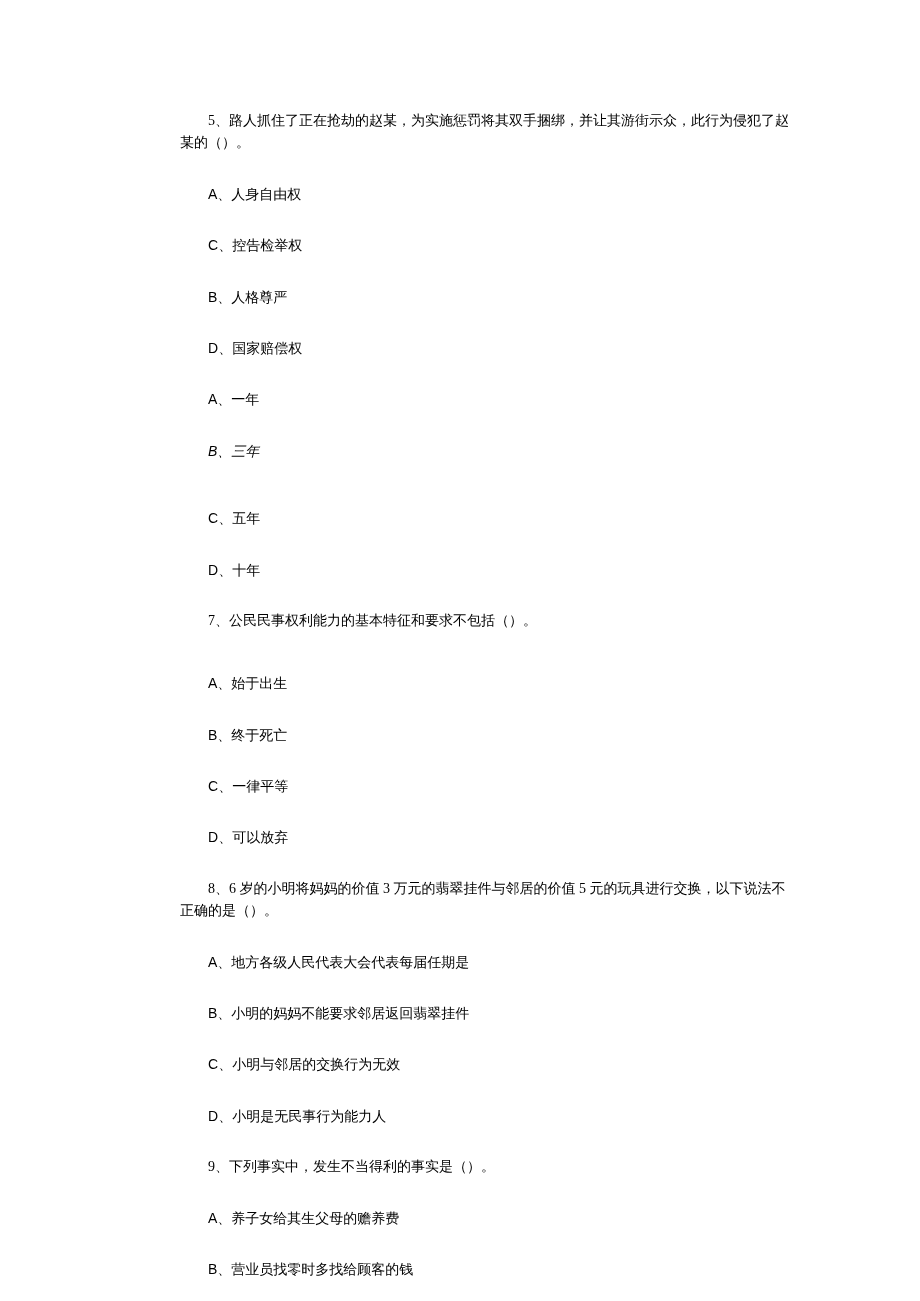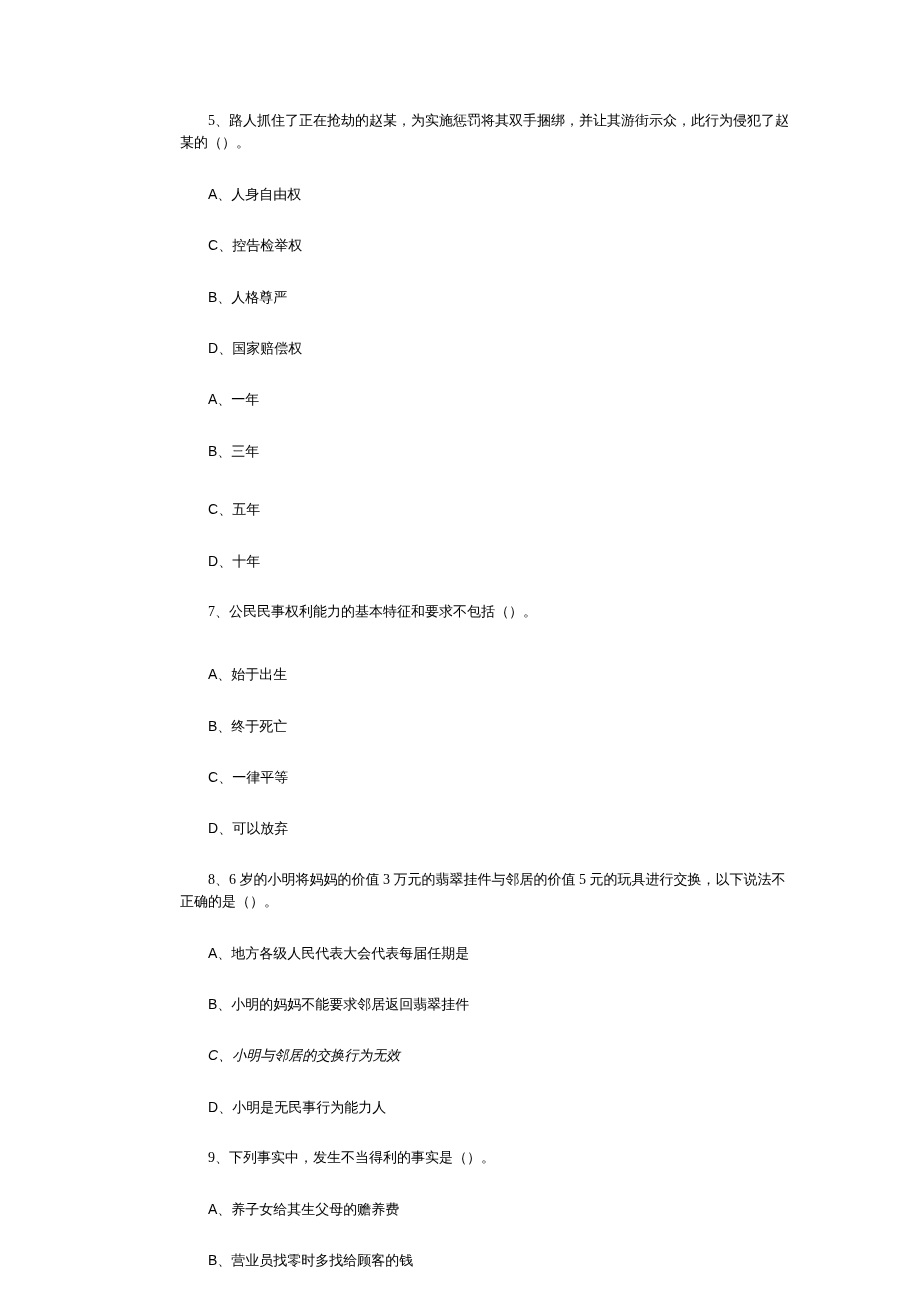--- a/index.html
+++ b/index.html
@@ -24,29 +24,29 @@
 </head>
 <body>
 
 <div id="content">
     <p style="margin-bottom: 28px; text-indent: 2em;">5、路人抓住了正在抢劫的赵某，为实施惩罚将其双手捆绑，并让其游街示众，此行为侵犯了赵某的（）。</p>
     <p style="margin-bottom: 28px; text-indent: 2em;"><span class="letter">A</span><span>、</span><span>人身自由权</span></p>
     <p style="margin-bottom: 28px; text-indent: 2em;"><span class="letter">C</span><span>、</span><span>控告检举权</span></p>
     <p style="margin-bottom: 28px; text-indent: 2em;"><span class="letter">B</span><span>、</span><span>人格尊严</span></p>
     <p style="margin-bottom: 28px; text-indent: 2em;"><span class="letter">D</span><span>、</span><span>国家赔偿权</span></p>
     <p style="margin-bottom: 28px; text-indent: 2em;"><span class="letter">A</span><span>、</span><span>一年</span></p>
-    <p style="margin-bottom: 35px; text-indent: 2em;"><span class="letter">B</span><span>、</span><span>三年</span></p>
+    <p style="margin-bottom: 44px; text-indent: 2em; font-style: italic;"><span class="letter">B</span><span>、</span><span>三年</span></p>
     <p style="margin-bottom: 28px; text-indent: 2em;"><span class="letter">C</span><span>、</span><span>五年</span></p>
     <p style="margin-bottom: 28px; text-indent: 2em;"><span class="letter">D</span><span>、</span><span>十年</span></p>
     <p style="margin-bottom: 40px; text-indent: 2em;">7、公民民事权利能力的基本特征和要求不包括（）。</p>
     <p style="margin-bottom: 28px; text-indent: 2em;"><span class="letter">A</span><span>、</span><span>始于出生</span></p>
     <p style="margin-bottom: 28px; text-indent: 2em;"><span class="letter">B</span><span>、</span><span>终于死亡</span></p>
     <p style="margin-bottom: 28px; text-indent: 2em;"><span class="letter">C</span><span>、</span><span>一律平等</span></p>
     <p style="margin-bottom: 28px; text-indent: 2em;"><span class="letter">D</span><span>、</span><span>可以放弃</span></p>
     <p style="margin-bottom: 28px; text-indent: 2em;">8、6 岁的小明将妈妈的价值 3 万元的翡翠挂件与邻居的价值 5 元的玩具进行交换，以下说法不正确的是（）。</p>
     <p style="margin-bottom: 28px; text-indent: 2em;"><span class="letter">A</span><span>、</span><span>地方各级人民代表大会代表每届任期是</span></p>
     <p style="margin-bottom: 28px; text-indent: 2em;"><span class="letter">B</span><span>、</span><span>小明的妈妈不能要求邻居返回翡翠挂件</span></p>
-    <p style="margin-bottom: 28px; text-indent: 2em; font-style: italic;"><span class="letter">C</span><span>、</span><span>小明与邻居的交换行为无效</span></p>
+    <p style="margin-bottom: 28px; text-indent: 2em;"><span class="letter">C</span><span>、</span><span>小明与邻居的交换行为无效</span></p>
     <p style="margin-bottom: 28px; text-indent: 2em;"><span class="letter">D</span><span>、</span><span>小明是无民事行为能力人</span></p>
     <p style="margin-bottom: 28px; text-indent: 2em;">9、下列事实中，发生不当得利的事实是（）。</p>
     <p style="margin-bottom: 28px; text-indent: 2em;"><span class="letter">A</span><span>、</span><span>养子女给其生父母的赡养费</span></p>
     <p style="margin-bottom: 28px; text-indent: 2em;"><span class="letter">B</span><span>、</span><span>营业员找零时多找给顾客的钱</span></p>
   </div>
 
 </body></html>

